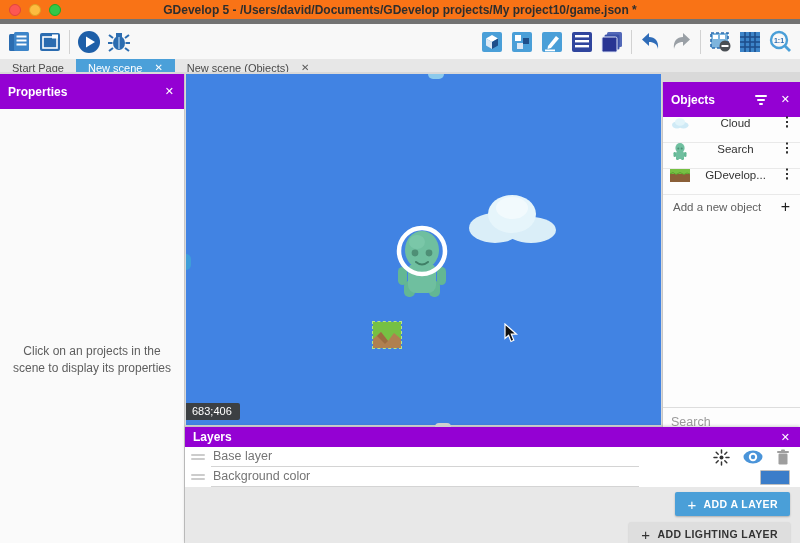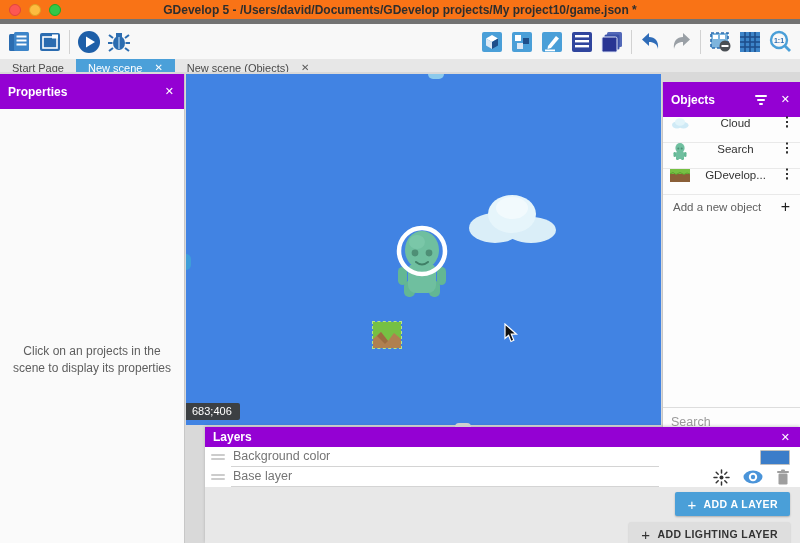--- a/index.html
+++ b/index.html
@@ -58,21 +58,21 @@
   .kebab { width:14px; text-align:center; font-size:13px; font-weight:bold; color:#222; letter-spacing:0; line-height:10px; }
   .add-row { height:24px; display:flex; align-items:center; padding:0 10px; font-size:11.5px; color:#616161; }
   .add-row .add-label { flex:1; }
   .add-row .plus { font-size:16px; color:#222; font-weight:normal; }
   .obj-fill { flex:1; }
   .search-row { height:28px; border-top:1px solid #ddd; display:flex; align-items:center; padding:0 8px; }
   .search-row input { flex:1; border:none; outline:none; background:transparent; font-size:12.5px; color:#333; font-family:"Liberation Sans", sans-serif; }
   .search-row input::placeholder { color:#9b9b9b; }
 
   
-  .layers { position:absolute; left:185px; right:0; top:355px; bottom:0; background:#fff; box-shadow:0 -1px 3px rgba(0,0,0,.18); display:flex; flex-direction:column;margin-left:20px; }
+  .layers { position:absolute; left:185px; right:0; top:355px; bottom:0; background:#fff; box-shadow:0 -1px 3px rgba(0,0,0,.18); display:flex; flex-direction:column; }
   .layers .panel-header { height:20px; }
   .layers-notch { position:absolute; top:-4px; left:250px; width:16px; height:4px; background:#cfcfcf; border-radius:6px 6px 0 0; }
   .layer-row { height:23px; display:flex; align-items:center; padding:0 10px 0 6px; background:#fff; }
   .drag-handle { width:14px; margin-right:6px; }
   .drag-handle div { height:2px; background:#ccc; margin:2px 0; border-radius:1px; }
   .layer-name { width:428px; font-size:12.5px; color:#757575; border-bottom:1px solid #d4d4d4; padding:2px 2px 3px 2px; }
   .layer-actions { flex:1; display:flex; align-items:center; justify-content:flex-end; gap:13px; }
   .swatch-box { width:30px; height:15px; background:#3b7dc9; border:1px solid #c0c0c0; border-radius:1px; }
   .layers-footer { flex:1; background:#e8e8e8; display:flex; flex-direction:column; align-items:flex-end; padding:5px 10px 0 0; gap:6px; }
   .btn-add-layer { height:24px; background:#4a9fd8; color:#fff; border:none; border-radius:2px; font-size:10.5px; font-weight:bold; letter-spacing:.4px; padding:0 12px; display:flex; align-items:center; gap:7px; box-shadow:0 1px 2px rgba(0,0,0,.25); font-family:"Liberation Sans", sans-serif; }
@@ -351,31 +351,20 @@
         </svg>
       </div>
     </div>
 
     <div class="layers">
       <div class="layers-notch"></div>
       <div class="panel-header">
         <span>Layers</span>
         <span class="ph-spacer"></span>
         <span class="ph-x">✕</span>
-      </div>
-
-      <div class="layer-row">
-        <span class="drag-handle">
-            <div></div>
-            <div></div>
-          </span>
-        <span class="layer-name">Background color</span>
-        <span class="layer-actions">
-          <span class="swatch-box"></span>
-        </span>
       </div>
 
       <div class="layer-row">
         <span class="drag-handle">
             <div></div>
             <div></div>
           </span>
         <span class="layer-name">Base layer</span>
         <span class="layer-actions">
           <svg width="17" height="17" viewBox="0 0 17 17">
@@ -397,20 +386,31 @@
             <circle cx="10" cy="7" r="2.2" fill="#4a94d9"></circle>
           </svg>
           <svg width="14" height="16" viewBox="0 0 14 16">
             <rect x="2.5" y="4.5" width="9" height="11" rx="1.2" fill="#9e9e9e"></rect>
             <rect x="1" y="2" width="12" height="2" rx="1" fill="#9e9e9e"></rect>
             <rect x="5" y="0.5" width="4" height="2" rx="1" fill="#9e9e9e"></rect>
           </svg>
         </span>
       </div>
 
+      <div class="layer-row">
+        <span class="drag-handle">
+            <div></div>
+            <div></div>
+          </span>
+        <span class="layer-name">Background color</span>
+        <span class="layer-actions">
+          <span class="swatch-box"></span>
+        </span>
+      </div>
+
       <div class="layers-footer">
         <button class="btn-add-layer">
           <span class="plus">+</span>
           <span>ADD A LAYER</span>
         </button>
         <button class="btn-add-lighting">
           <span class="plus">+</span>
           <span>ADD LIGHTING LAYER</span>
         </button>
       </div>

